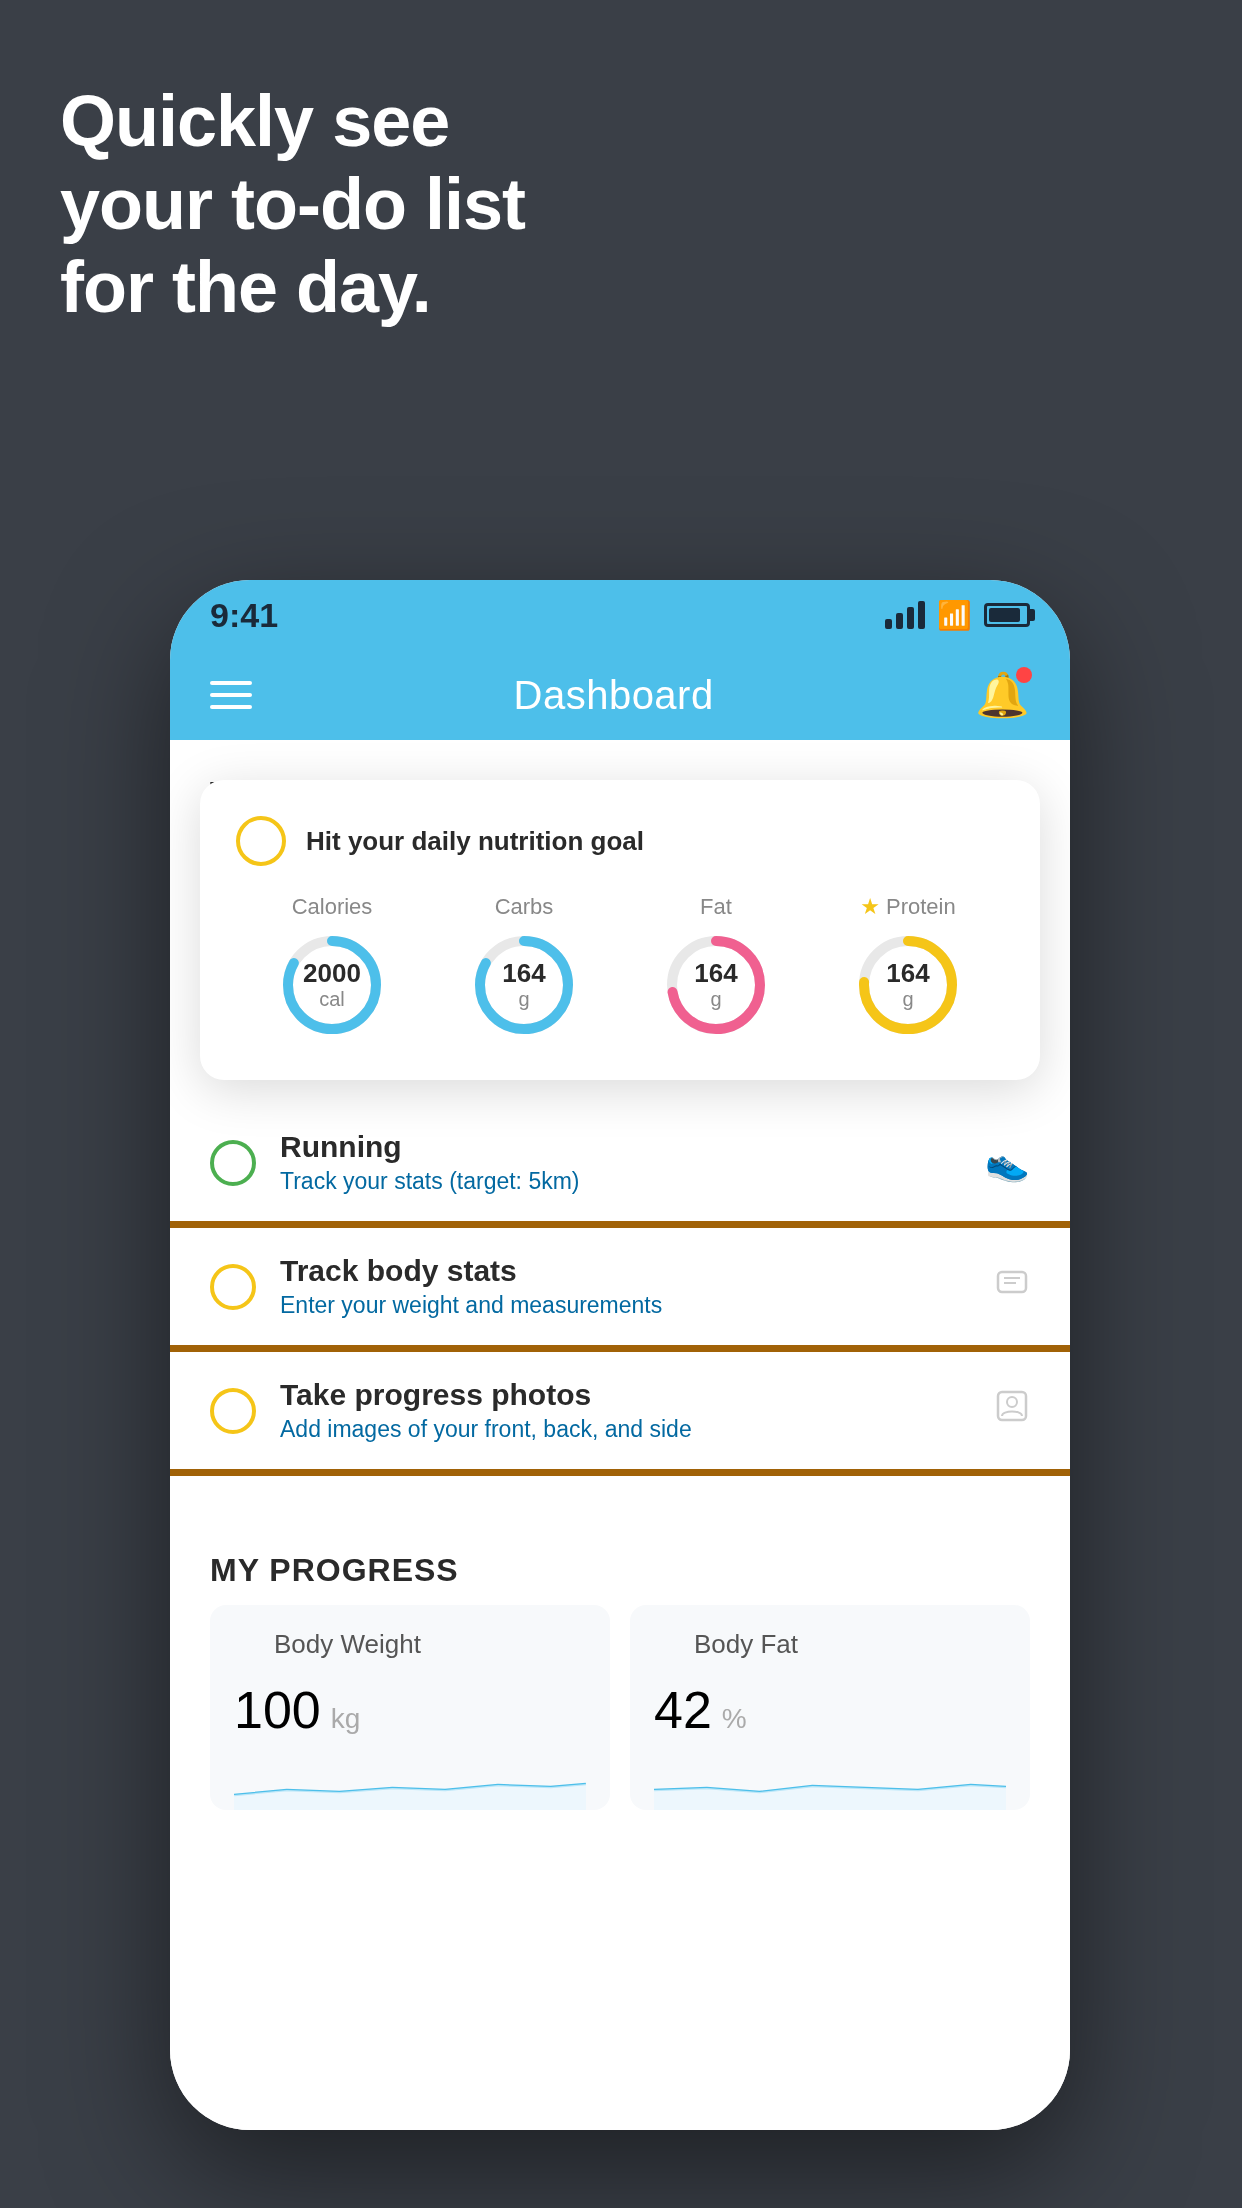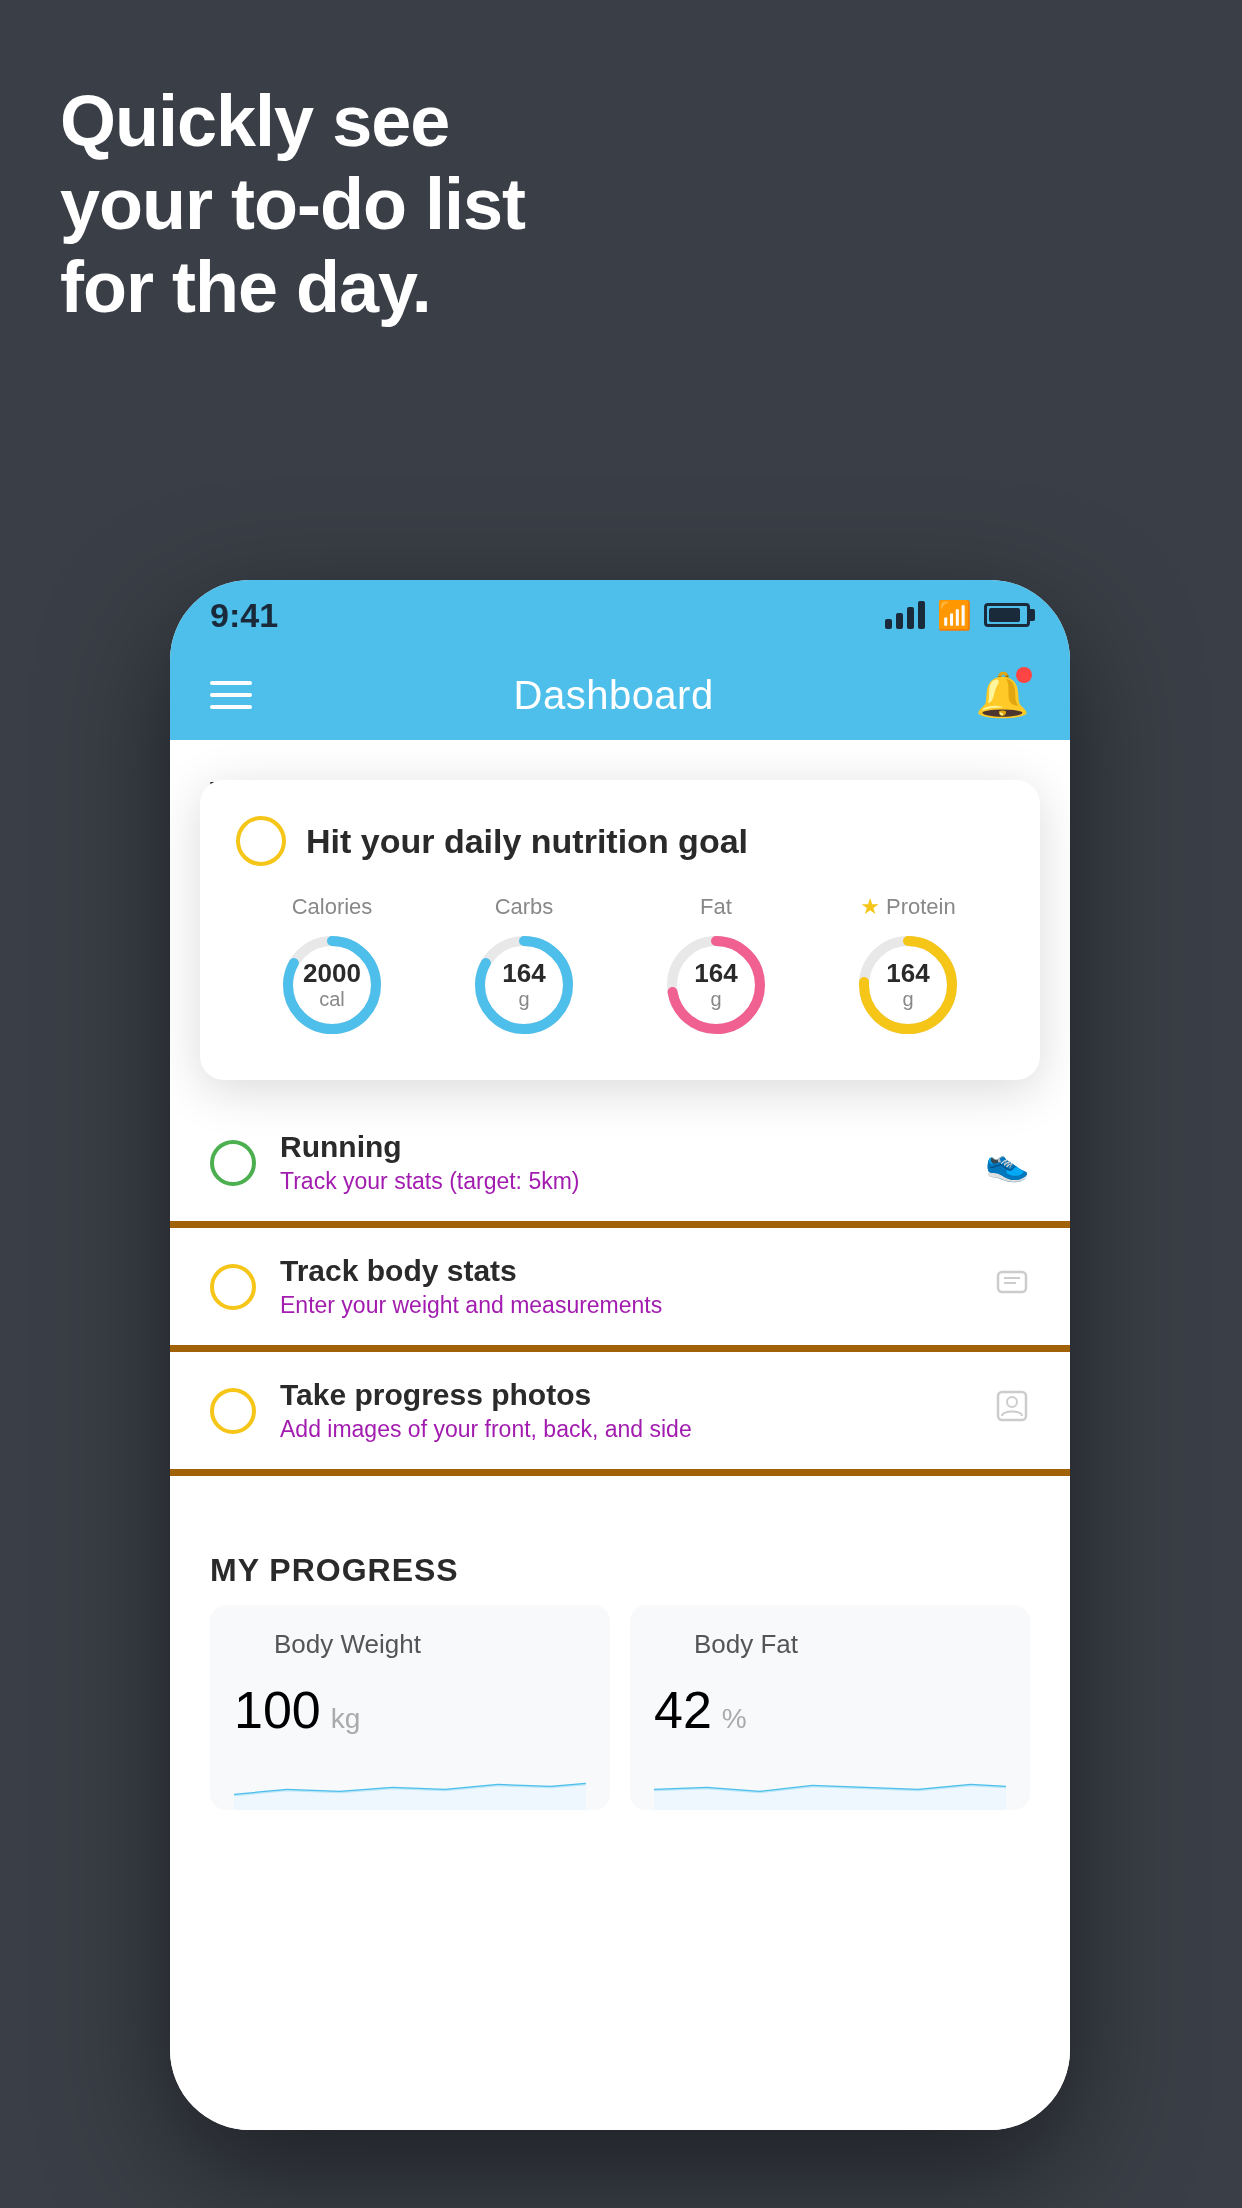--- a/index.html
+++ b/index.html
@@ -180,21 +180,21 @@
     }
     .circle-btn {
       width: 50px;
       height: 50px;
       border-radius: 50%;
       border: 4px solid #f5c518;
       background: transparent;
       flex-shrink: 0;
     }
     .card-title {
-      font-size: 34px;
+      font-size: 26px;
       font-weight: 600;
       color: #2a2a2a;
     }
     .macros-row {
       display: flex;
       justify-content: space-around;
       align-items: flex-start;
     }
     .macro-item {
       display: flex;
@@ -276,21 +276,21 @@
     .todo-info {
       flex: 1;
     }
     .todo-name {
       font-size: 30px;
       font-weight: 600;
       color: #2a2a2a;
     }
     .todo-sub {
       font-size: 23px;
-      color: #a21caf;
+      color: #0369a1;
       margin-top: 4px;
     }
     .todo-icon {
       font-size: 36px;
       color: #ccc;
     }
 
     
     .progress-section {
       background: white;

